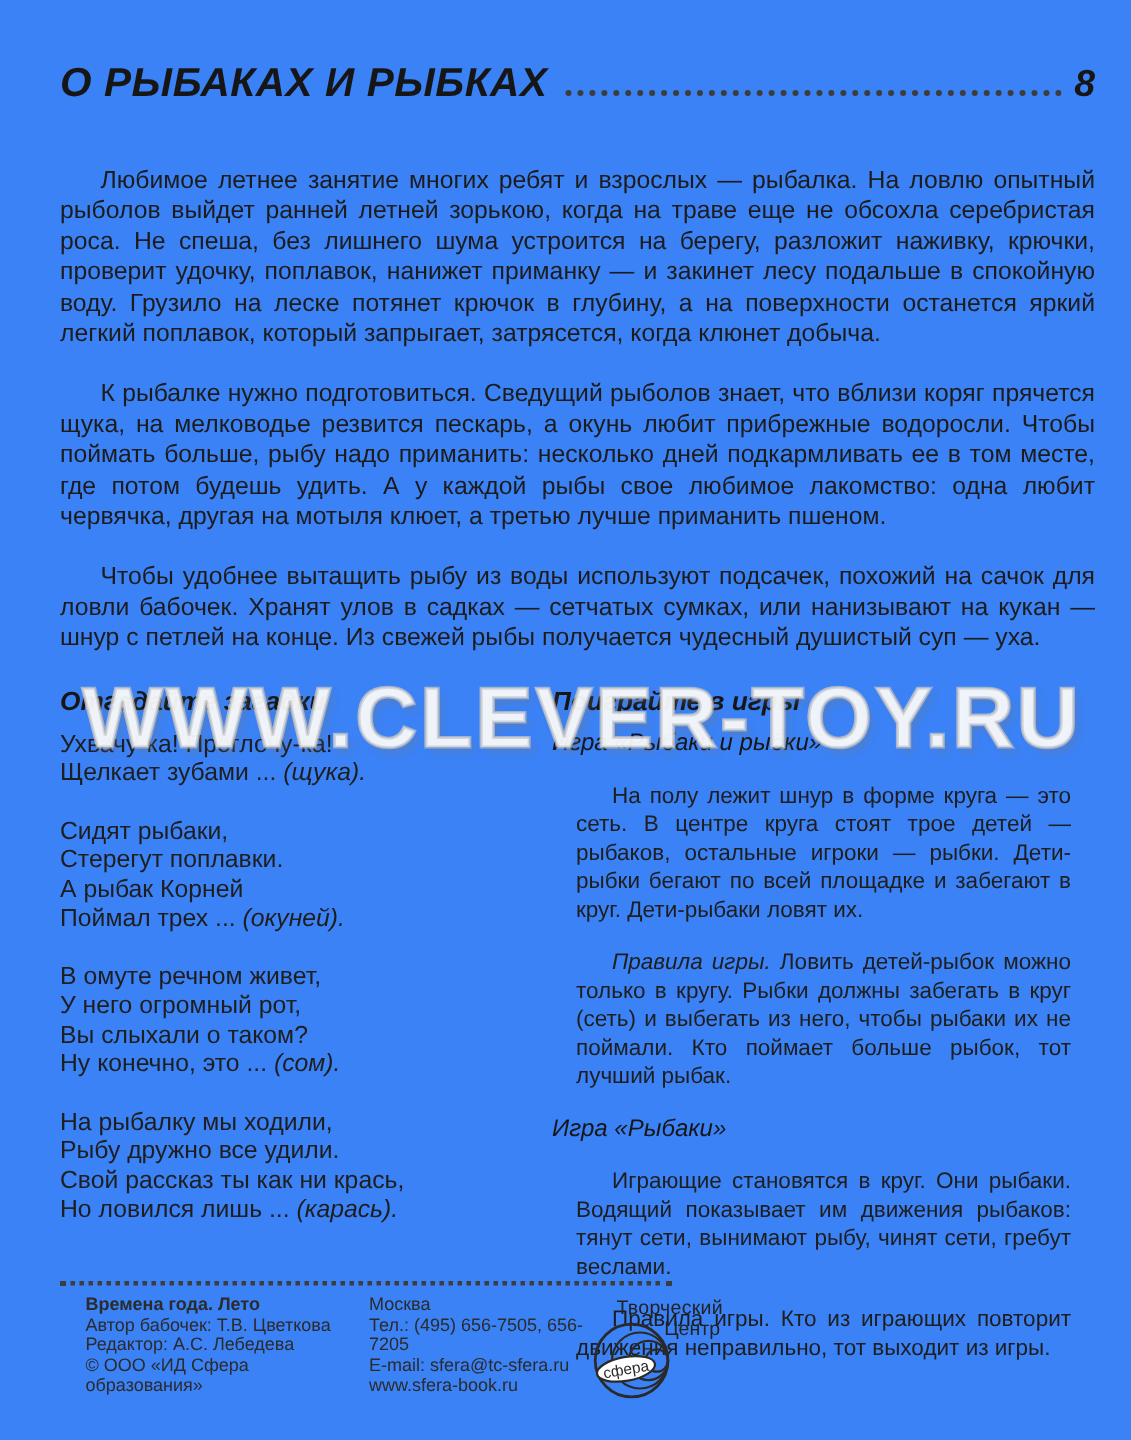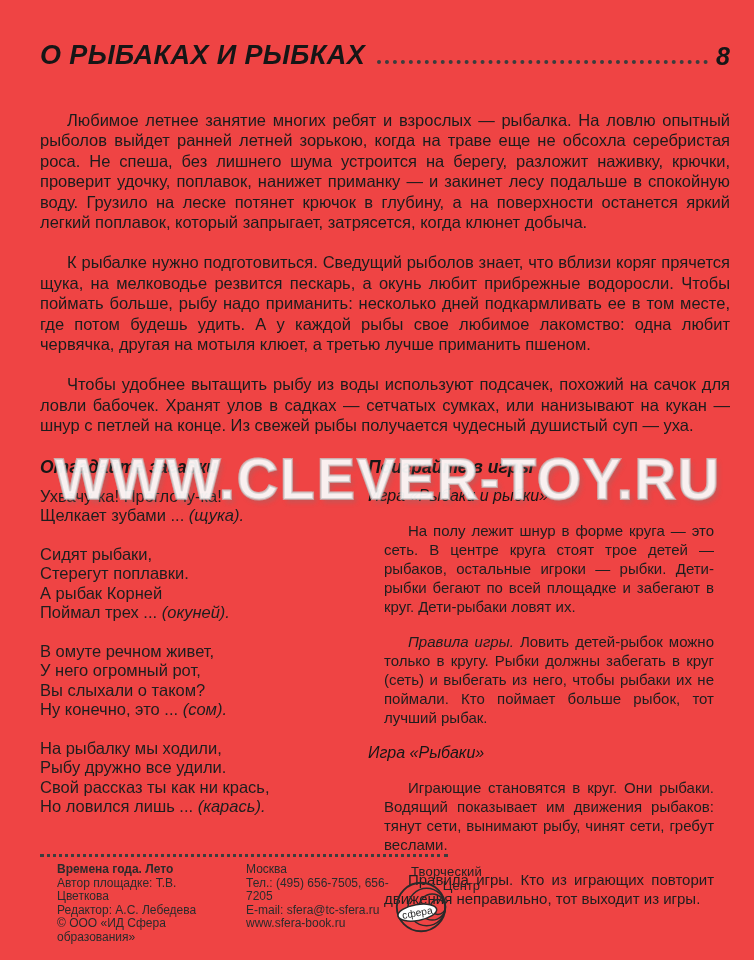--- a/index.html
+++ b/index.html
@@ -1,20 +1,20 @@
 <!DOCTYPE html>
 <html><head>
 <meta charset="utf-8">
 <style>
   * { margin:0; padding:0; box-sizing:border-box; }
   html,body { background:#9a9a9a; }
   body { font-family:"Liberation Sans","DejaVu Sans",sans-serif; }
   .page {
     position:relative; width:754px; height:960px; margin:0 auto;
-    background:#ef4444; overflow:hidden; color:#1e1e1e;
+    background:#3b82f6; overflow:hidden; color:#1e1e1e;
   }
 
   
   .hdr { position:absolute; top:40px; left:40px; right:24px;
          display:flex; align-items:flex-end; }
   .hdr-title { font-size:27px; font-weight:700; font-style:italic;
                letter-spacing:.4px; color:#161616; white-space:nowrap; }
   .hdr-leader { flex:1; border-bottom:4px dotted #3d3d3d;
                 margin:0 8px 7px 12px; height:1px; }
   .hdr-num { font-size:25px; font-weight:700; font-style:italic; color:#161616;
@@ -130,21 +130,21 @@
       <p>Играющие становятся в круг. Они рыбаки. Водящий показывает им движения рыбаков: тянут сети, вынимают рыбу, чинят сети, гребут веслами.</p>
       <p><span>Правила игры.</span><span> Кто из играющих повторит движения неправильно, тот выходит из игры.</span></p>
     </div>
   </div>
 
   <div class="ftr">
     <div class="ftr-dots"></div>
     <div class="ftr-row">
       <div class="ftr-col c1">
         <div class="ftr-bold">Времена года. Лето</div>
-        <div>Автор площадке: Т.В. Цветкова</div>
+        <div>Автор бабочек: Т.В. Цветкова</div>
         <div>Редактор: А.С. Лебедева</div>
         <div>© ООО «ИД Сфера образования»</div>
       </div>
       <div class="ftr-col c2">
         <div>Москва</div>
         <div>Тел.: (495) 656-7505, 656-7205</div>
         <div>E-mail: sfera@tc-sfera.ru</div>
         <div>www.sfera-book.ru</div>
       </div>
       <div class="logo">

